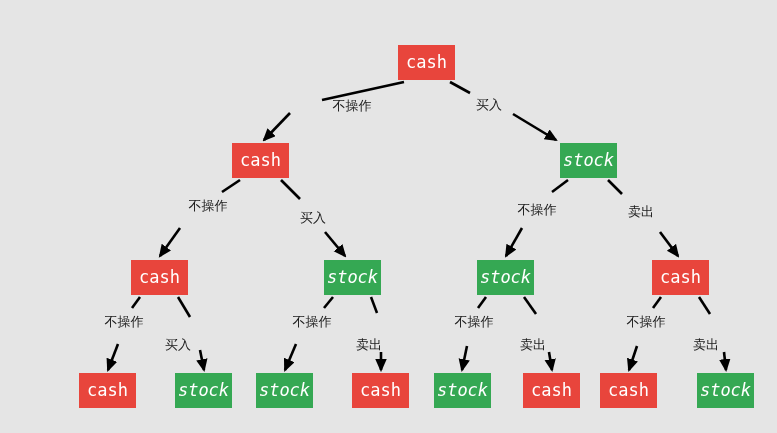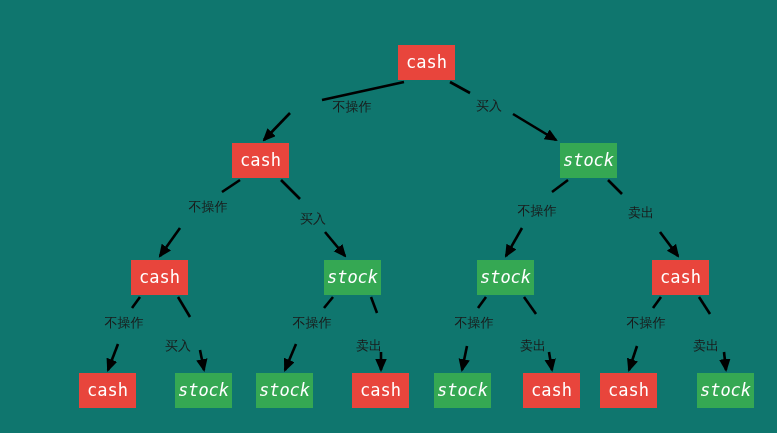--- a/index.html
+++ b/index.html
@@ -7,21 +7,21 @@
     padding: 0;
     background: #ffffff;
   }
   body {
     font-family: "DejaVu Sans", sans-serif;
   }
   #diagram-root {
     position: relative;
     width: 777px;
     height: 433px;
-    background: #0f766e;
+    background: #e5e5e5;
     overflow: hidden;
   }
   #edge-layer {
     position: absolute;
     left: 0;
     top: 0;
     width: 777px;
     height: 433px;
   }
   .node {
@@ -34,21 +34,21 @@
     font-size: 17px;
     color: #ffffff;
     letter-spacing: 0px;
     line-height: 1;
     white-space: nowrap;
   }
   .node.cash  { background: #e8453c; }
   .node.stock { background: #35a853; font-style: italic; }
   .edge-label {
     position: absolute;
-    font-family: Liberation Serif, serif;
+    font-family: Liberation Mono, monospace;
     font-size: 13px;
     color: #1a1a1a;
     white-space: nowrap;
     line-height: 1;
     transform: translate(-50%, -50%);
   }
 </style>
 </head>
 <body>
 

